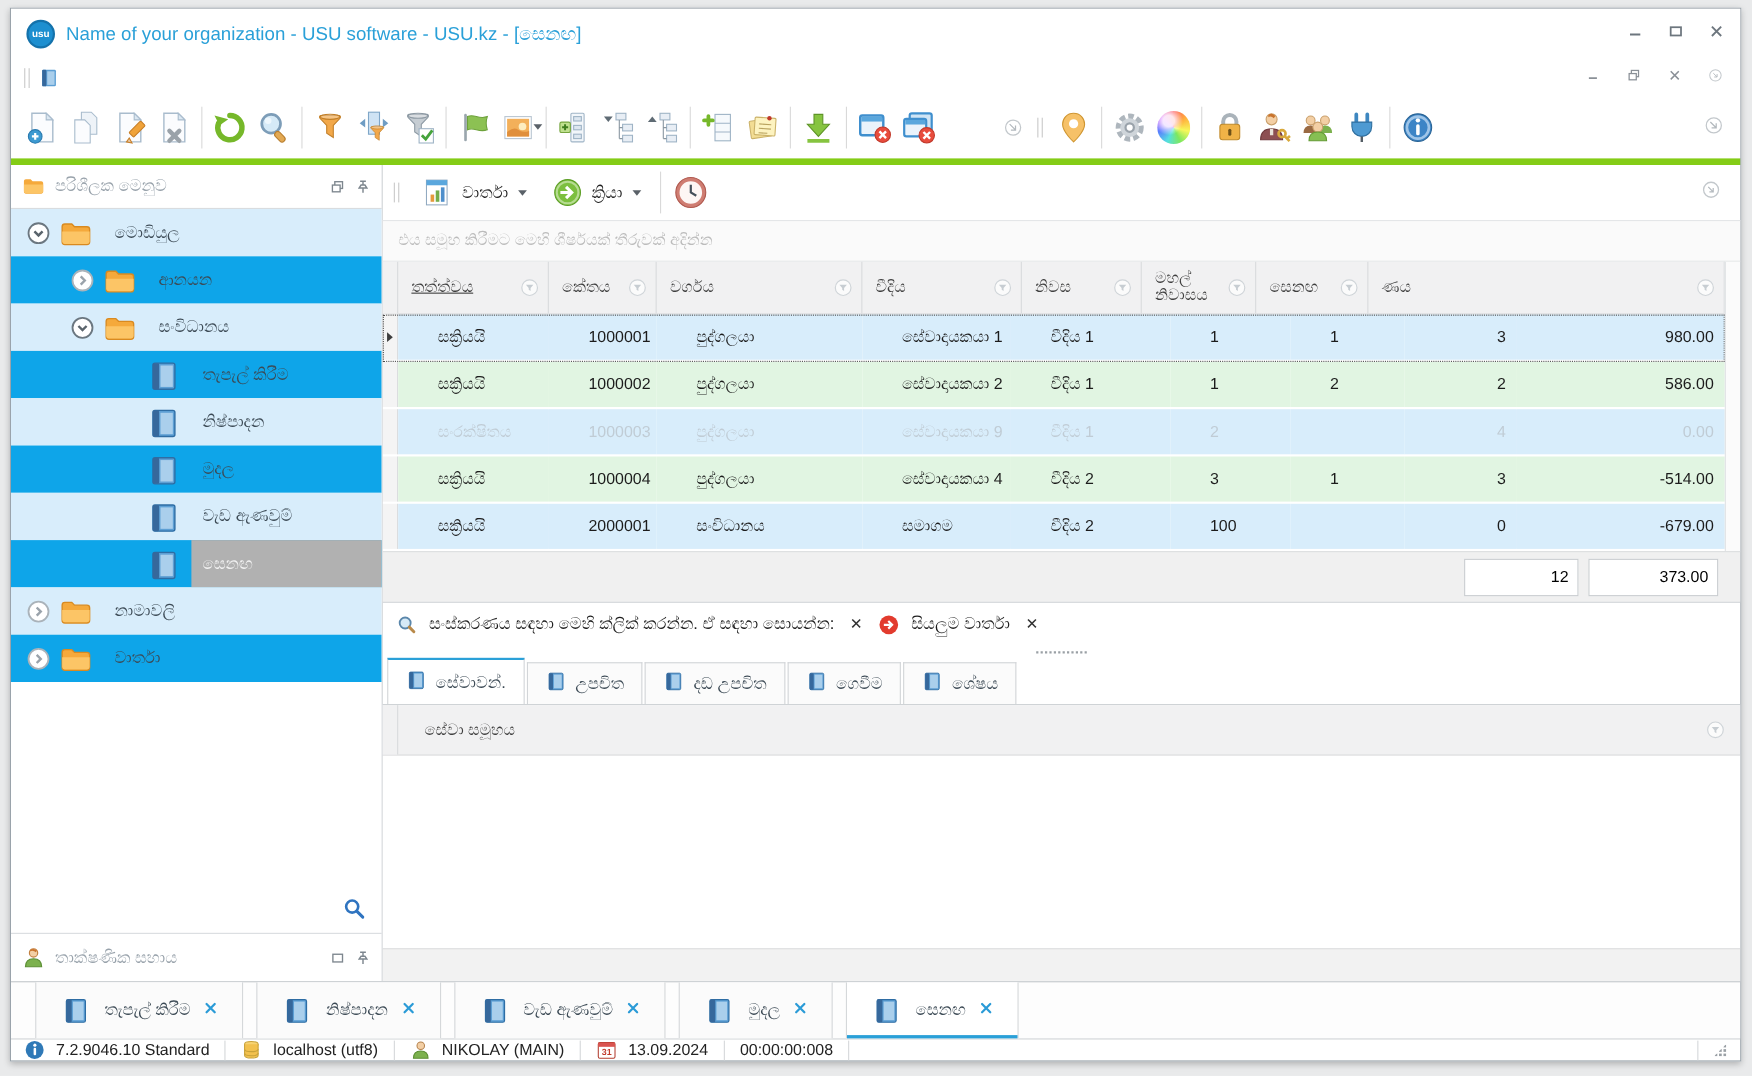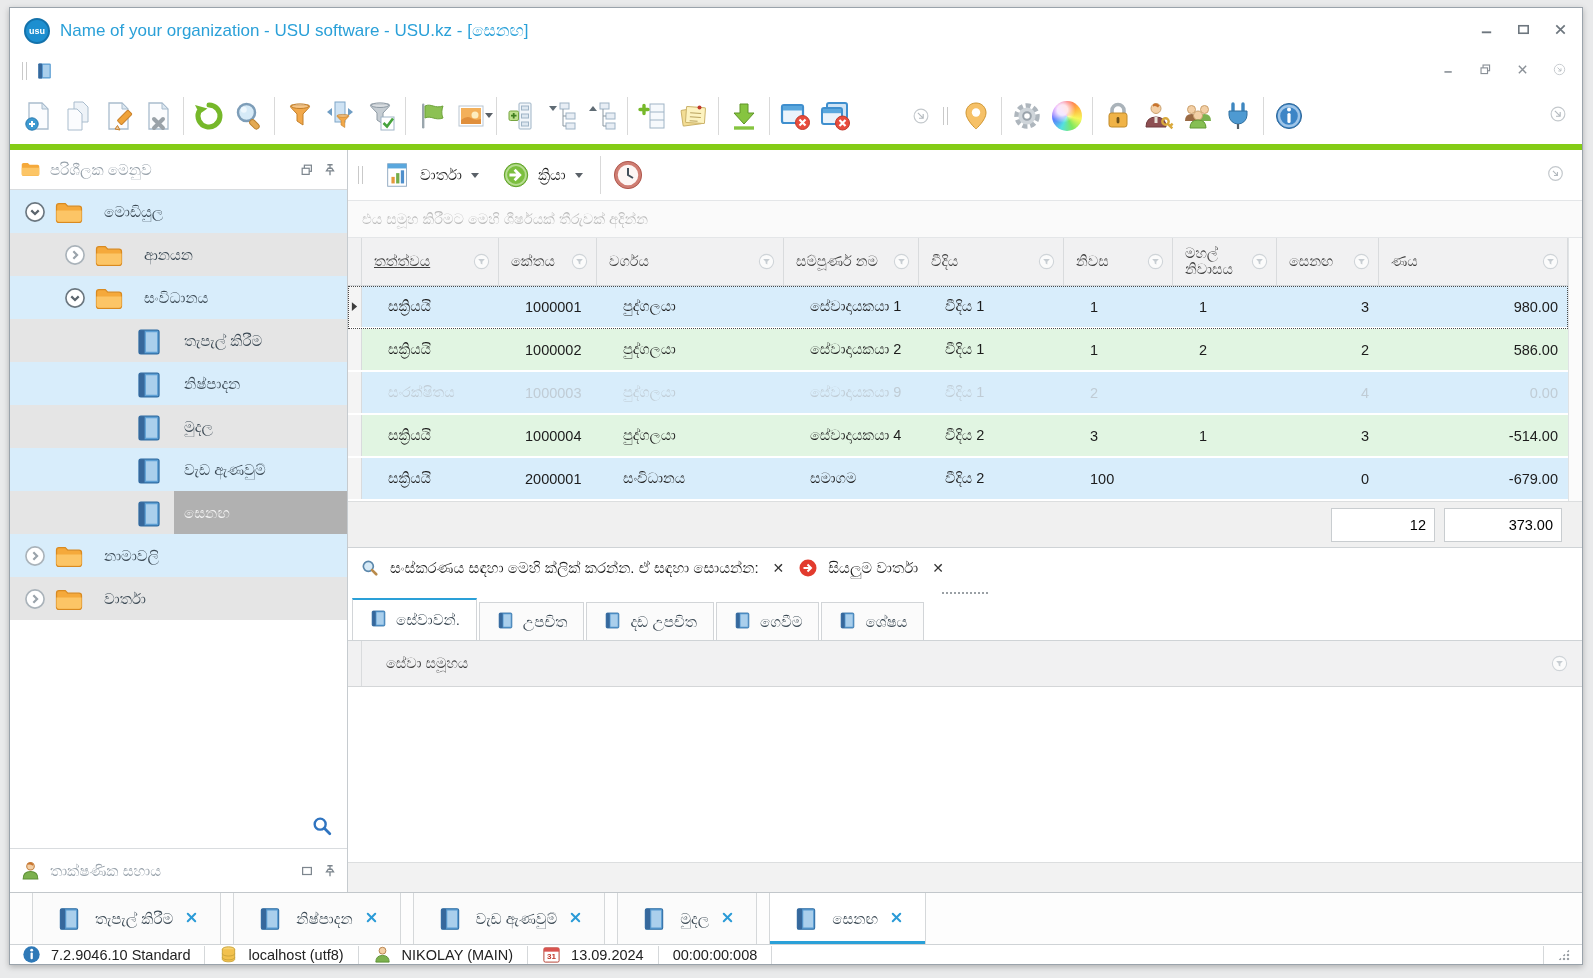--- a/index.html
+++ b/index.html
@@ -36,21 +36,21 @@
 
   
   .leftpanel { width:338px; border-right:1px solid #c6cbcf; display:flex; flex-direction:column; background:#fff; }
   .panel-head { height:40px; display:flex; align-items:center; padding:0 10px; border-bottom:1px solid #d9dcdf; color:#98a2ab; font-size:15px; gap:9px; }
   .panel-head svg.lead { width:21px; height:21px; }
   .panel-head .spacer { flex:1; }
   .panel-head svg.mini { width:14px; height:14px; }
   .tree { flex:1; overflow:hidden; display:flex; flex-direction:column; }
   .treerow { height:43px; display:flex; align-items:center; font-size:15px; color:#3c4a55; }
   .treerow.blue { background:#d8edfb; }
-  .treerow.green { background:#e5e5e5; }
+  .treerow.green { background:#0ea5e9; }
   .expander { width:22px; height:22px; flex:0 0 22px; }
   .treeicon { width:30px; height:28px; margin:0 10px 0 8px; flex:0 0 30px; }
   .treelabel { padding:6px 10px; white-space:nowrap; }
   .treerow.selected .sel-wrap { background:#b1b1b1; color:#f2f2f2; align-self:stretch; display:flex; align-items:center; flex:1; }
   .tree-search { height:40px; display:flex; align-items:center; justify-content:flex-end; padding:0 14px; }
   .tree-search svg { width:22px; height:22px; }
   .support-head { height:44px; border-top:1px solid #d9dcdf; display:flex; align-items:center; gap:9px; padding:0 10px; color:#98a2ab; font-size:15px; }
   .support-head svg.lead { width:21px; height:21px; }
   .support-head .spacer { flex:1; }
   .support-head svg.mini { width:14px; height:14px; }
@@ -64,21 +64,21 @@
   .gridwrap { display:flex; min-height:0; }
   .gridcols { flex:1; min-width:0; }
   .vscroll { width:14px; border-left:1px solid #e0e3e5; background:#fbfbfb; }
   .gheader { display:flex; height:48px; background:#f1f1f2; border-bottom:1px solid #d4d6d8; }
   .ghcell { display:flex; align-items:center; justify-content:space-between; padding:0 8px 0 12px; font-size:14.5px; color:#3f3f3f; border-right:1px solid #d9dbdd; line-height:1.1; }
   .ghcell svg { width:17px; height:17px; flex:0 0 17px; }
   .gmarker { width:14px; flex:0 0 14px; background:#f1f1f2; border-right:1px solid #d9dbdd; display:flex; align-items:center; justify-content:center; }
   .grow { display:flex; height:43px; border-bottom:2px solid #fff; }
   .grow .gmarker { background:#f4f4f4; }
   .grow.selected { outline:1px dotted #4a4a4a; outline-offset:-1px; }
-  .gcell { display:flex; align-items:center; font-size:14.5px; color:#1c1c1c; padding:0 10px 0 26px; white-space:nowrap; overflow:hidden; }
+  .gcell { display:flex; align-items:center; font-size:14.5px; color:#1c1c1c; padding:0 10px 0 36px; white-space:nowrap; overflow:hidden; }
   .gcell.right { justify-content:flex-end; padding:0 10px; }
   .grow.blue .gcell { background:#d8edfb; }
   .grow.green .gcell { background:#e1f5e2; }
   .grow.archived .gcell { color:#c0ccd5; }
   .gfiller { flex:0 0 34px; }
   .summary { height:46px; background:#f0f0f0; border-top:1px solid #dcdedf; display:flex; align-items:center; justify-content:flex-end; gap:9px; padding-right:20px; }
   .sumbox { background:#fff; border:1px solid #c9cdd0; height:34px; display:flex; align-items:center; justify-content:flex-end; padding:0 8px; font-size:14.5px; }
   .filterbar { height:40px; border-top:1px solid #cfd3d6; display:flex; align-items:center; gap:10px; padding:0 12px; font-size:15px; color:#1c1c1c; }
   .filterbar svg.mag { width:20px; height:20px; }
   .filterbar svg.redgo { width:20px; height:20px; }
@@ -609,27 +609,20 @@
                   <path d="M4.8 5.6h6.4l-2.4 2.7v2.6l-1.6-1v-1.6z" fill="#c7cdd2"></path>
                 </svg>
               </div>
               <div class="ghcell" style="flex: 0 0 187px;">
                 <span style="white-space:pre-line;">වර්ගය</span>
                 <svg viewBox="0 0 16 16">
                   <circle cx="8" cy="8" r="6.7" fill="#fbfbfb" stroke="#cfd4d8"></circle>
                   <path d="M4.8 5.6h6.4l-2.4 2.7v2.6l-1.6-1v-1.6z" fill="#c7cdd2"></path>
                 </svg>
               </div>
-              <div class="ghcell" style="flex: 0 0 135px;">
-                <span style="white-space:pre-line;">සම්පූර්ණ නම</span>
-                <svg viewBox="0 0 16 16">
-                  <circle cx="8" cy="8" r="6.7" fill="#fbfbfb" stroke="#cfd4d8"></circle>
-                  <path d="M4.8 5.6h6.4l-2.4 2.7v2.6l-1.6-1v-1.6z" fill="#c7cdd2"></path>
-                </svg>
-              </div>
               <div class="ghcell" style="flex: 0 0 145px;">
                 <span style="white-space:pre-line;">වීදිය</span>
                 <svg viewBox="0 0 16 16">
                   <circle cx="8" cy="8" r="6.7" fill="#fbfbfb" stroke="#cfd4d8"></circle>
                   <path d="M4.8 5.6h6.4l-2.4 2.7v2.6l-1.6-1v-1.6z" fill="#c7cdd2"></path>
                 </svg>
               </div>
               <div class="ghcell" style="flex: 0 0 109px;">
                 <span style="white-space:pre-line;">නිවස</span>
                 <svg viewBox="0 0 16 16">

